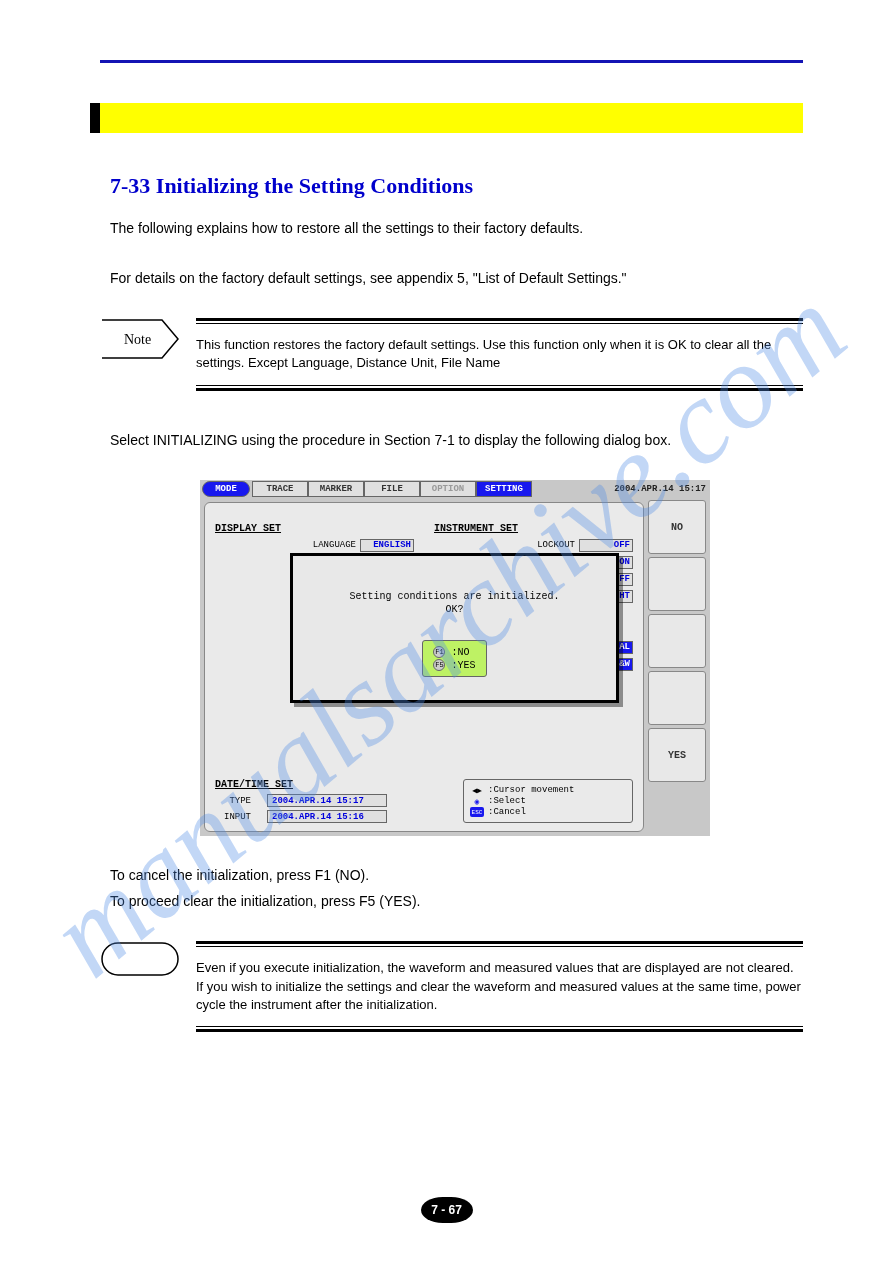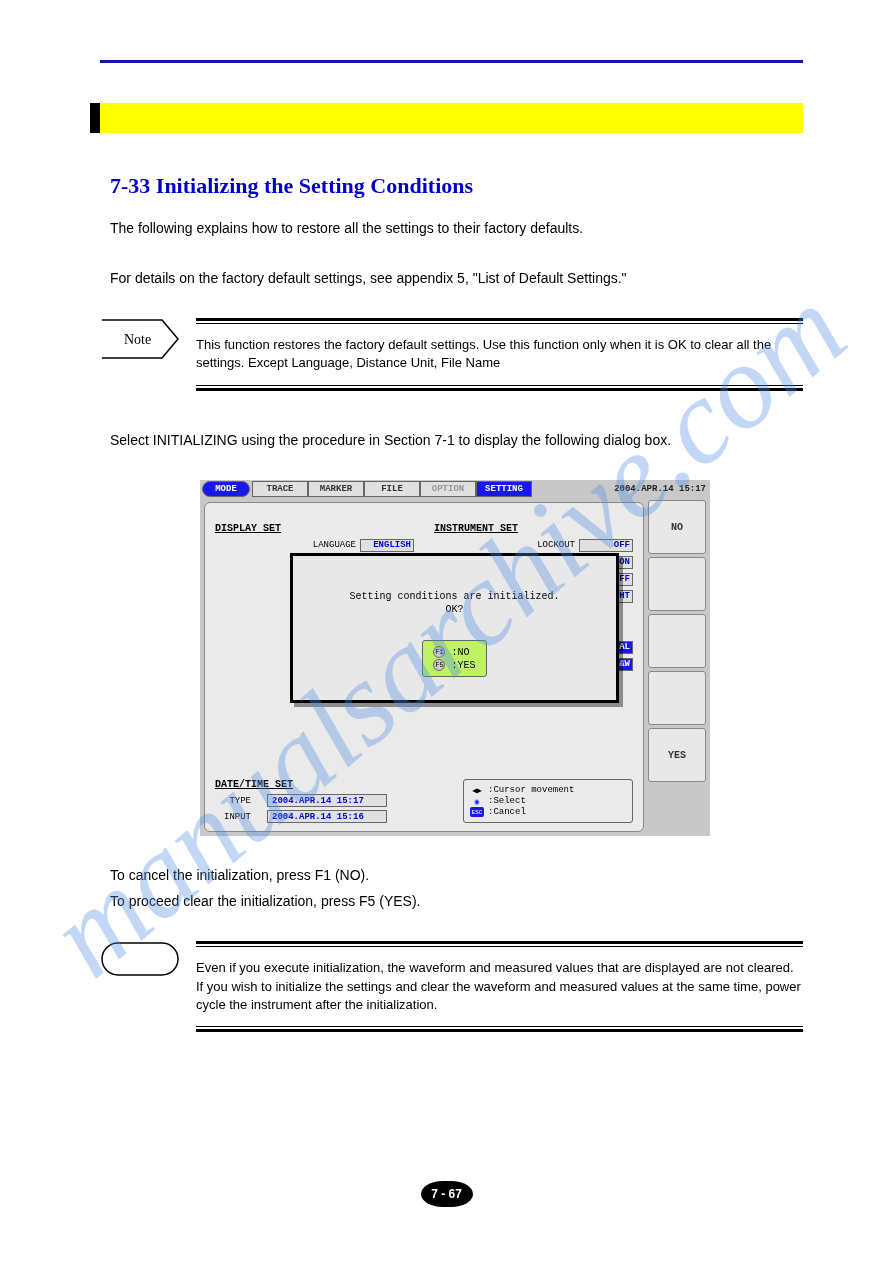--- a/index.html
+++ b/index.html
@@ -96,21 +96,21 @@
   .datetime-sect { position: absolute; bottom: 8px; left: 10px; }
   .dt-row { display: flex; align-items: center; gap: 16px; margin-top: 3px; }
   .dt-label { width: 36px; text-align: right; font-size: 9px; }
   .dt-val { width: 120px; height: 13px; border: 1px solid #666; background: #e0e0e0; color: #0000dd; font-size: 9px; display: flex; align-items: center; padding-left: 4px; font-weight: bold; }
   .hint-box { position: absolute; bottom: 8px; right: 10px; width: 170px; border: 1px solid #666; border-radius: 3px; padding: 4px 6px; font-size: 9px; }
   .hint-row { display: flex; align-items: center; gap: 4px; margin: 1px 0; }
   .hint-icon { width: 14px; height: 10px; display: inline-flex; align-items: center; justify-content: center; font-size: 8px; }
   .hint-esc { background: #1818ee; color: #fff; border-radius: 2px; font-size: 6px; padding: 0 2px; }
   .footer-num {
     position: absolute;
-    bottom: 56px;
+    bottom: 40px;
     left: 50%;
     transform: translateX(-50%);
     color: #fff;
     background: #000;
     border-radius: 50%/60%;
     width: 52px;
     height: 26px;
     display: flex;
     align-items: center;
     justify-content: center;

